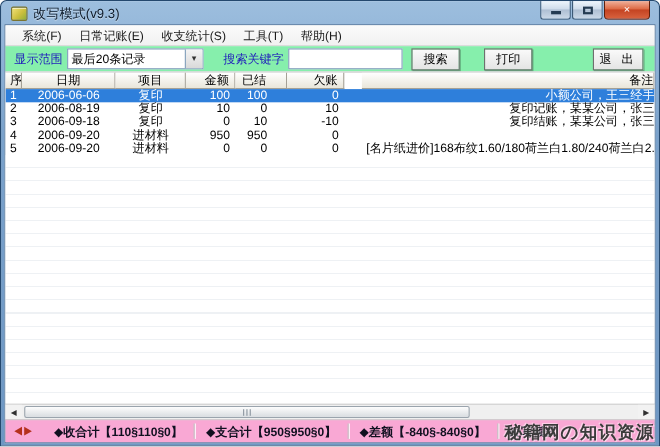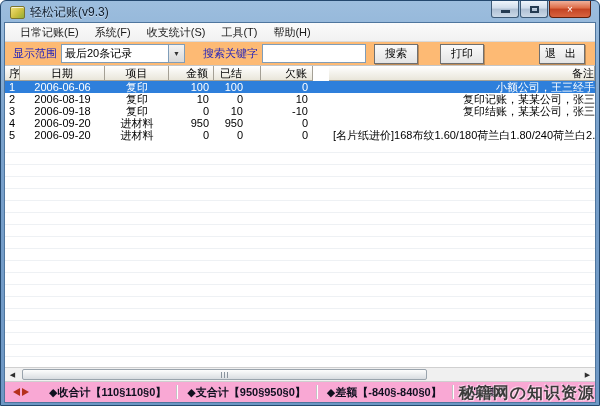--- a/index.html
+++ b/index.html
@@ -22,21 +22,21 @@
     background:linear-gradient(180deg,#eef5fc 0%,#cfdceb 45%,#aebfd3 50%,#cbd9e8 100%); color:#243b52; }
   .wbtn.closeb { width:42px; border-radius:0 0 4px 4px; border-color:#5e1f0c;
     background:linear-gradient(180deg,#f0b09a 0%,#dd6a45 45%,#c44322 50%,#d8633f 100%); color:#fff; }
   .glyph-min { width:9px; height:3px; background:#243b52; margin-top:5px; }
   .glyph-max { width:9px; height:7px; border:2px solid #243b52; background:transparent; }
   
   .client { background:#f0f0f0; border:1px solid #4f769e; height:381px; display:flex; flex-direction:column; }
   .menubar { height:19px; background:linear-gradient(#fbfbfb,#f1f1f1); border-bottom:1px solid #d9d9d9;
     display:flex; align-items:center; padding-left:7px; }
   .menu-item { font-size:11px; color:#1a1a1a; padding:2px 8px; cursor:default; }
-  .toolbar { height:23px; background:#fdba74; display:flex; align-items:center; padding-left:8px; }
+  .toolbar { height:23px; background:#86efac; display:flex; align-items:center; padding-left:8px; }
   .blue-label { font-size:11px; color:#2222bb; }
   .combobox { width:124px; height:19px; margin-left:4px; background:#fff; border:1px solid #7f9db9;
     display:flex; align-items:center; justify-content:space-between; padding-left:3px;text-align:center; }
   .combobox .val { font-size:11px; color:#000; white-space:nowrap; }
   .combo-arrow { width:16px; height:17px; background:linear-gradient(#f4f4f4,#d9d9d9);
     border-left:1px solid #7f9db9; display:flex; align-items:center; justify-content:center;
     font-size:7px; color:#333; }
   .search-label { margin-left:18px; }
   .text-input { width:104px; height:19px; margin-left:4px; border:1px solid #7f9db9; background:#fff;
     font-size:11px; padding:0 3px; outline:none; }
@@ -89,39 +89,39 @@
     color:#3b3b3b; letter-spacing:1px; white-space:nowrap;
     text-shadow:1px 1px 0 rgba(255,255,255,.55), -1px -1px 0 rgba(255,255,255,.45); pointer-events:none; }
 </style>
 </head>
 <body>
 
 <div class="window">
 
   <div class="titlebar">
     <div class="app-icon"></div>
-    <span class="title-text">轻松记账(v9.3)</span>
+    <span class="title-text">改写模式(v9.3)</span>
     <div class="winbtns">
       <div class="wbtn minb">
           <span class="glyph-min"></span>
         </div>
       <div class="wbtn maxb">
           <span class="glyph-max"></span>
         </div>
       <div class="wbtn closeb">
           <span>×</span>
         </div>
     </div>
   </div>
 
   <div class="client">
 
     <div class="menubar">
+      <span class="menu-item">系统(F)</span>
       <span class="menu-item">日常记账(E)</span>
-      <span class="menu-item">系统(F)</span>
       <span class="menu-item">收支统计(S)</span>
       <span class="menu-item">工具(T)</span>
       <span class="menu-item">帮助(H)</span>
     </div>
 
     <div class="toolbar">
       <span class="blue-label">显示范围</span>
       <div class="combobox">
         <span class="val">最后20条记录</span>
         <span class="combo-arrow">▼</span>

